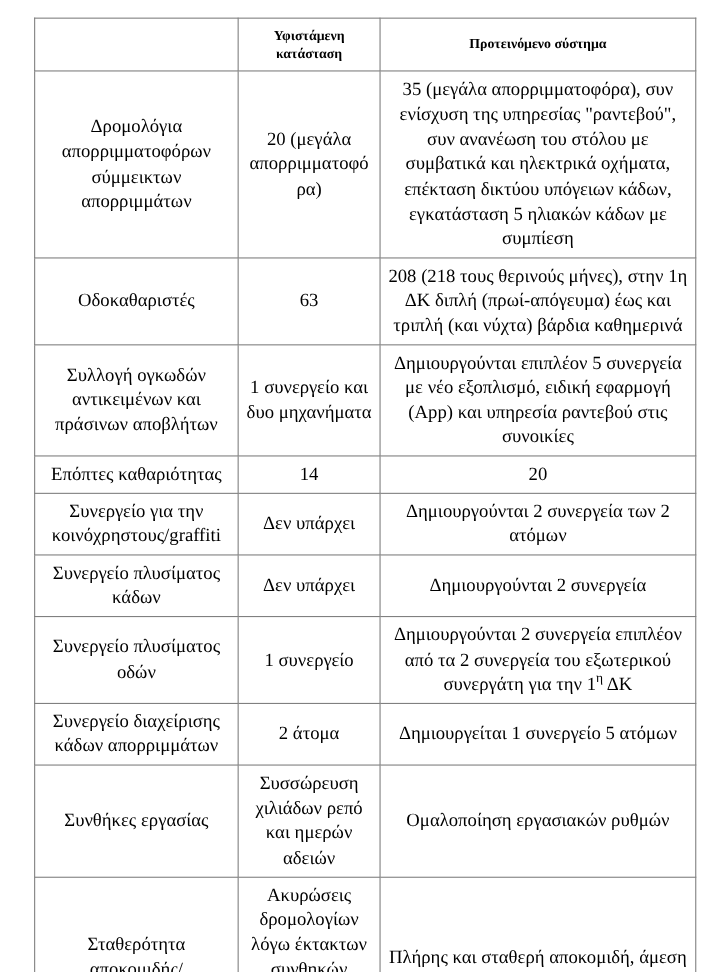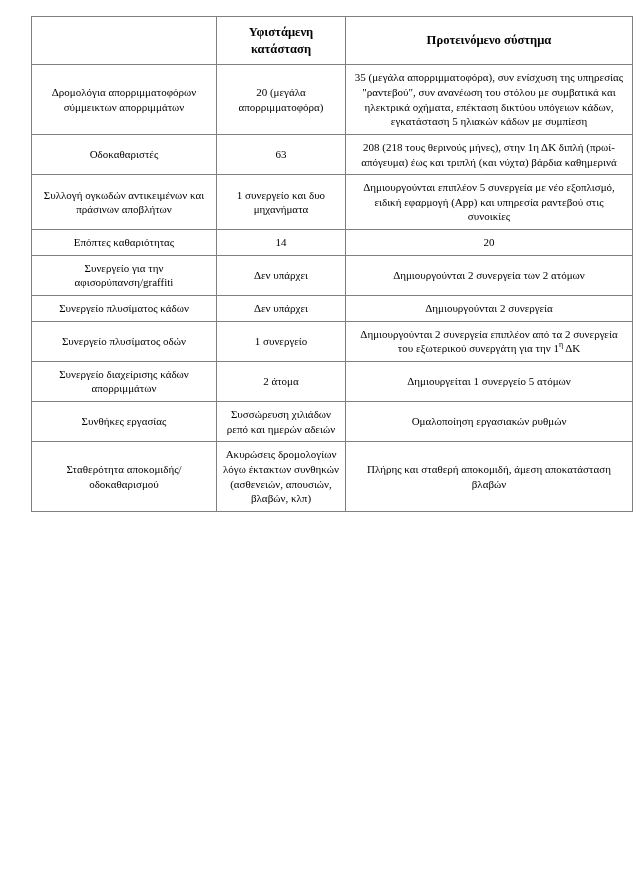--- a/index.html
+++ b/index.html
@@ -36,21 +36,21 @@
   table.comparison col.c-measure { width: 185px; }
   table.comparison col.c-current { width: 129px; }
   table.comparison col.c-proposed { width: 287px; }
 
   table.comparison th,
   table.comparison td {
     border: 1px solid #808080;
     padding: 5px 6px;
     vertical-align: middle;
     text-align: center;
-    font-size: 11px;
+    font-size: 17px;
     line-height: 1.33;
     word-wrap: break-word;
     overflow-wrap: break-word;
   }
 
   table.comparison thead th {
     font-weight: bold;
     font-size: 12.6px;
     padding-top: 7px;
     padding-bottom: 7px;
@@ -106,21 +106,21 @@
           <td>Συλλογή ογκωδών αντικειμένων και πράσινων αποβλήτων</td>
           <td>1 συνεργείο και δυο μηχανήματα</td>
           <td>Δημιουργούνται επιπλέον 5 συνεργεία με νέο εξοπλισμό, ειδική εφαρμογή (<span class="spell">App</span>) και υπηρεσία ραντεβού στις συνοικίες</td>
         </tr>
         <tr>
           <td>Επόπτες καθαριότητας</td>
           <td>14</td>
           <td>20</td>
         </tr>
         <tr>
-          <td>Συνεργείο για την <span class="spell">αφισορύπανση</span>/<span class="spell">graffiti</span></td>
+          <td>Συνεργείο για την <span class="spell">κοινόχρηστους</span>/<span class="spell">graffiti</span></td>
           <td>Δεν υπάρχει</td>
           <td>Δημιουργούνται 2 συνεργεία των 2 ατόμων</td>
         </tr>
         <tr>
           <td>Συνεργείο πλυσίματος κάδων</td>
           <td>Δεν υπάρχει</td>
           <td>Δημιουργούνται 2 συνεργεία</td>
         </tr>
         <tr>
           <td>Συνεργείο πλυσίματος οδών</td>

